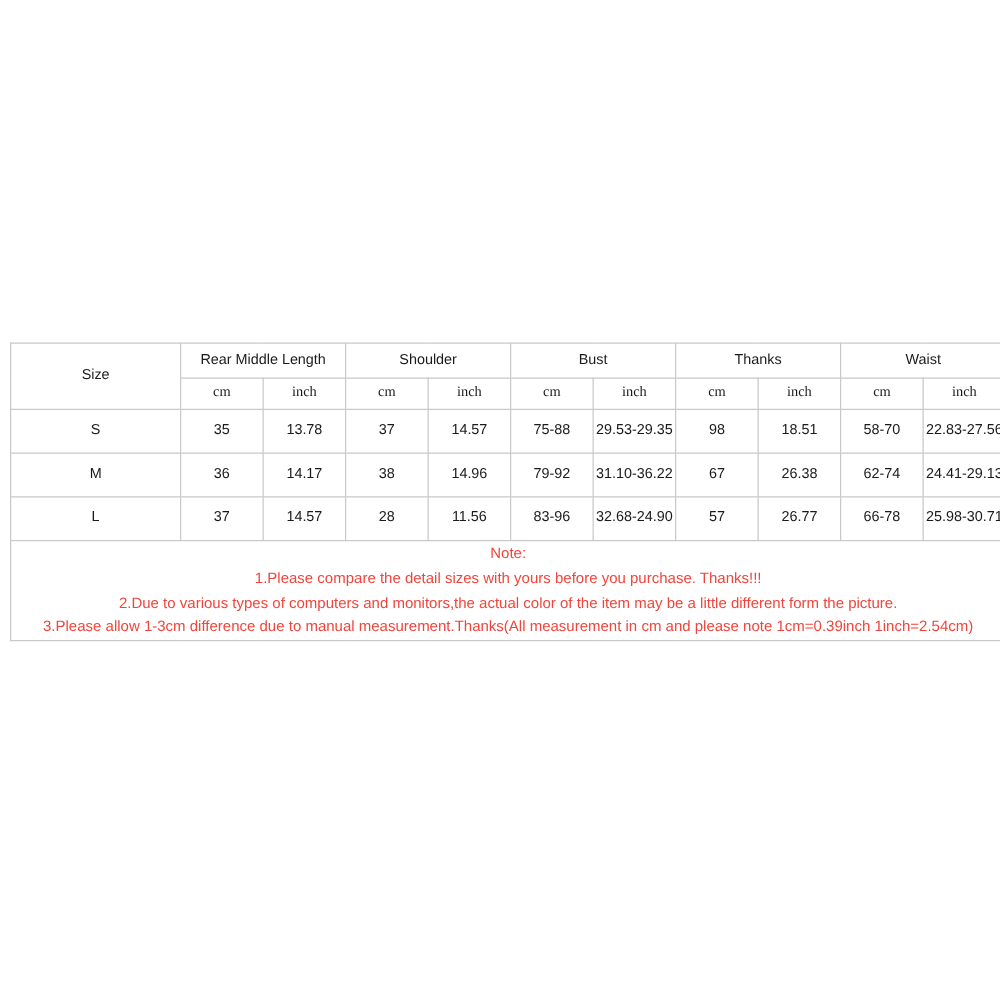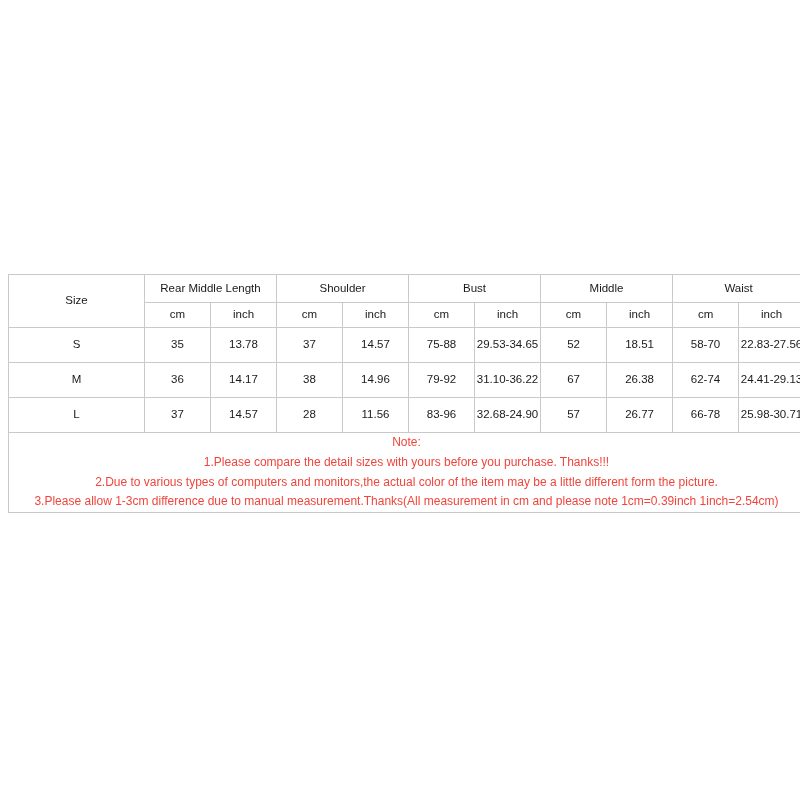--- a/index.html
+++ b/index.html
@@ -45,20 +45,21 @@
     font-size: 11.5px;
     height: 27px;
   }
   .size-cell {
     font-weight: bold;
     font-size: 11.5px;
   }
   .unit-row td {
     height: 24px;
     font-weight: normal;
+    font-family: Liberation Serif, serif;
   }
   .data-row td {
     height: 34px;
   }
   .note-cell {
     border: 1px solid #c9c9c9;
     padding: 8px 6px 10px 6px;
   }
   .note-block {
     text-align: center;
@@ -91,21 +92,21 @@
           <col class="col-inch">
         <col class="col-cm">
           <col class="col-inch">
       </colgroup>
       <tbody>
         <tr>
           <td rowspan="2" class="size-cell">Size</td>
           <td colspan="2" class="hdr-group">Rear Middle Length</td>
           <td colspan="2" class="hdr-group">Shoulder</td>
           <td colspan="2" class="hdr-group">Bust</td>
-          <td colspan="2" class="hdr-group">Middle</td>
+          <td colspan="2" class="hdr-group">Thanks</td>
           <td colspan="2" class="hdr-group">Waist</td>
         </tr>
         <tr class="unit-row">
           <td>cm</td>
           <td>inch</td>
           <td>cm</td>
           <td>inch</td>
           <td>cm</td>
           <td>inch</td>
           <td>cm</td>
@@ -114,22 +115,22 @@
           <td>inch</td>
         </tr>
 
         <tr class="data-row">
           <td class="size-cell">S</td>
           <td>35</td>
           <td>13.78</td>
           <td>37</td>
           <td>14.57</td>
           <td>75-88</td>
-          <td>29.53-34.65</td>
-          <td>52</td>
+          <td>29.53-29.35</td>
+          <td>98</td>
           <td>18.51</td>
           <td>58-70</td>
           <td>22.83-27.56</td>
         </tr>
 
         <tr class="data-row">
           <td class="size-cell">M</td>
           <td>36</td>
           <td>14.17</td>
           <td>38</td>

